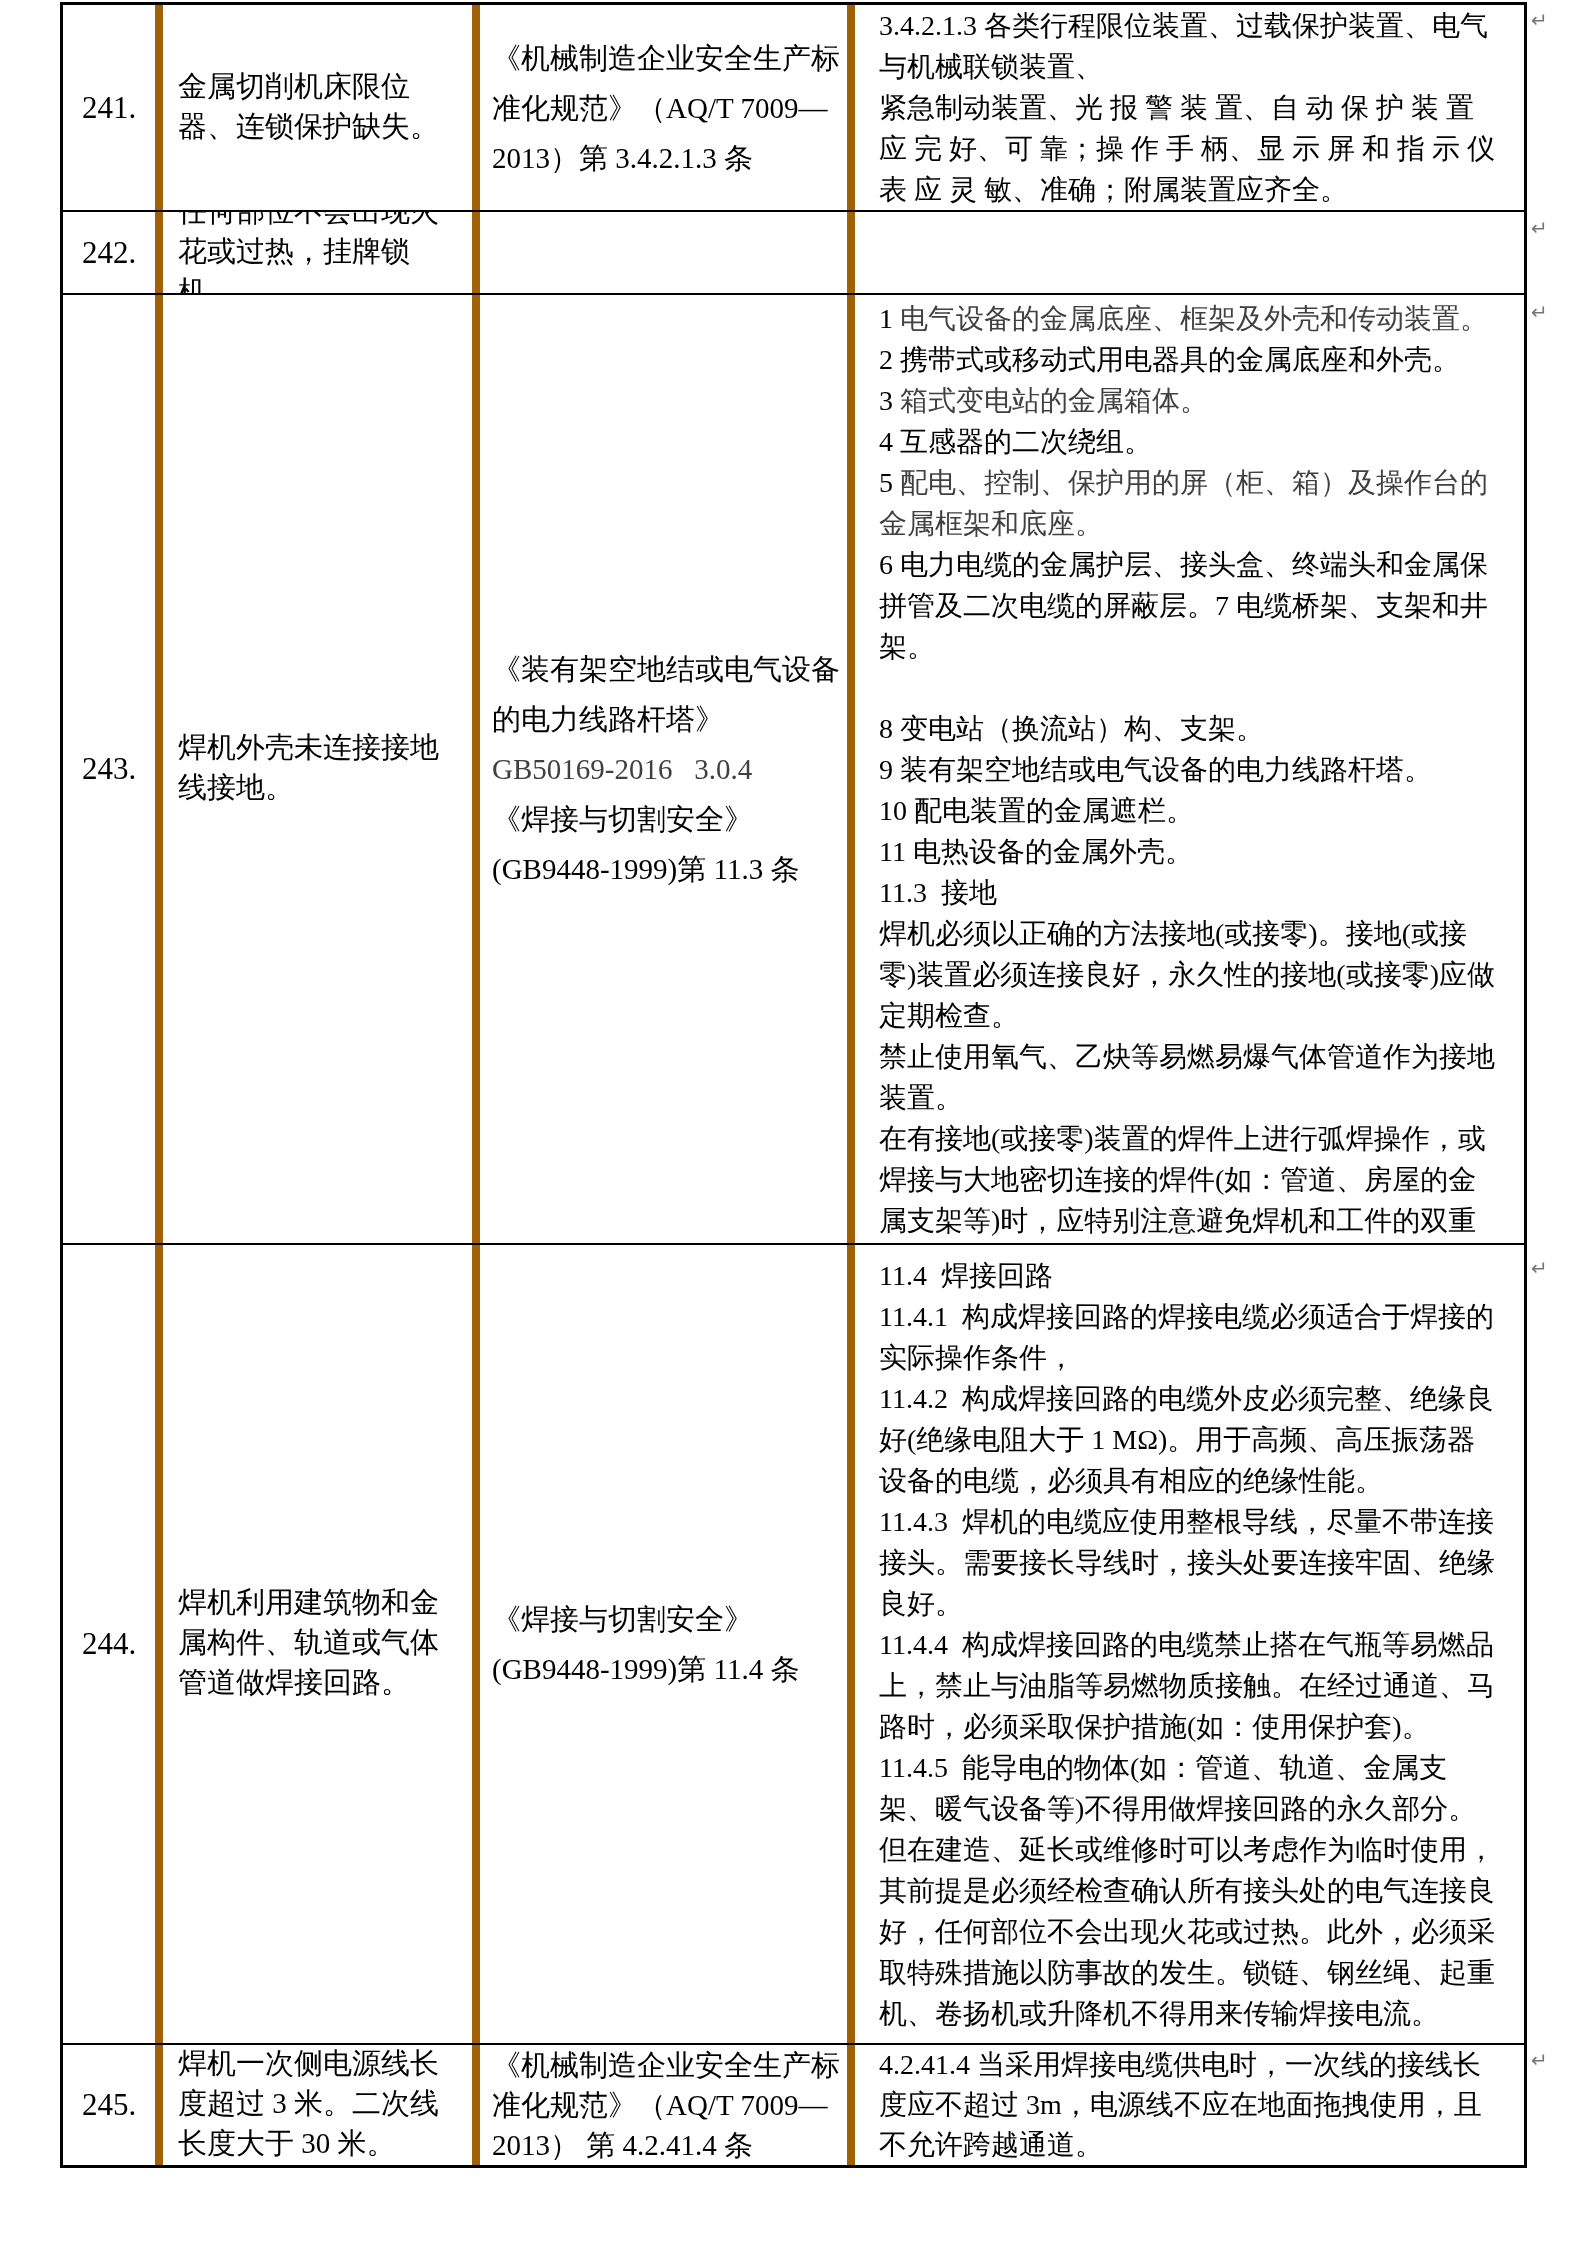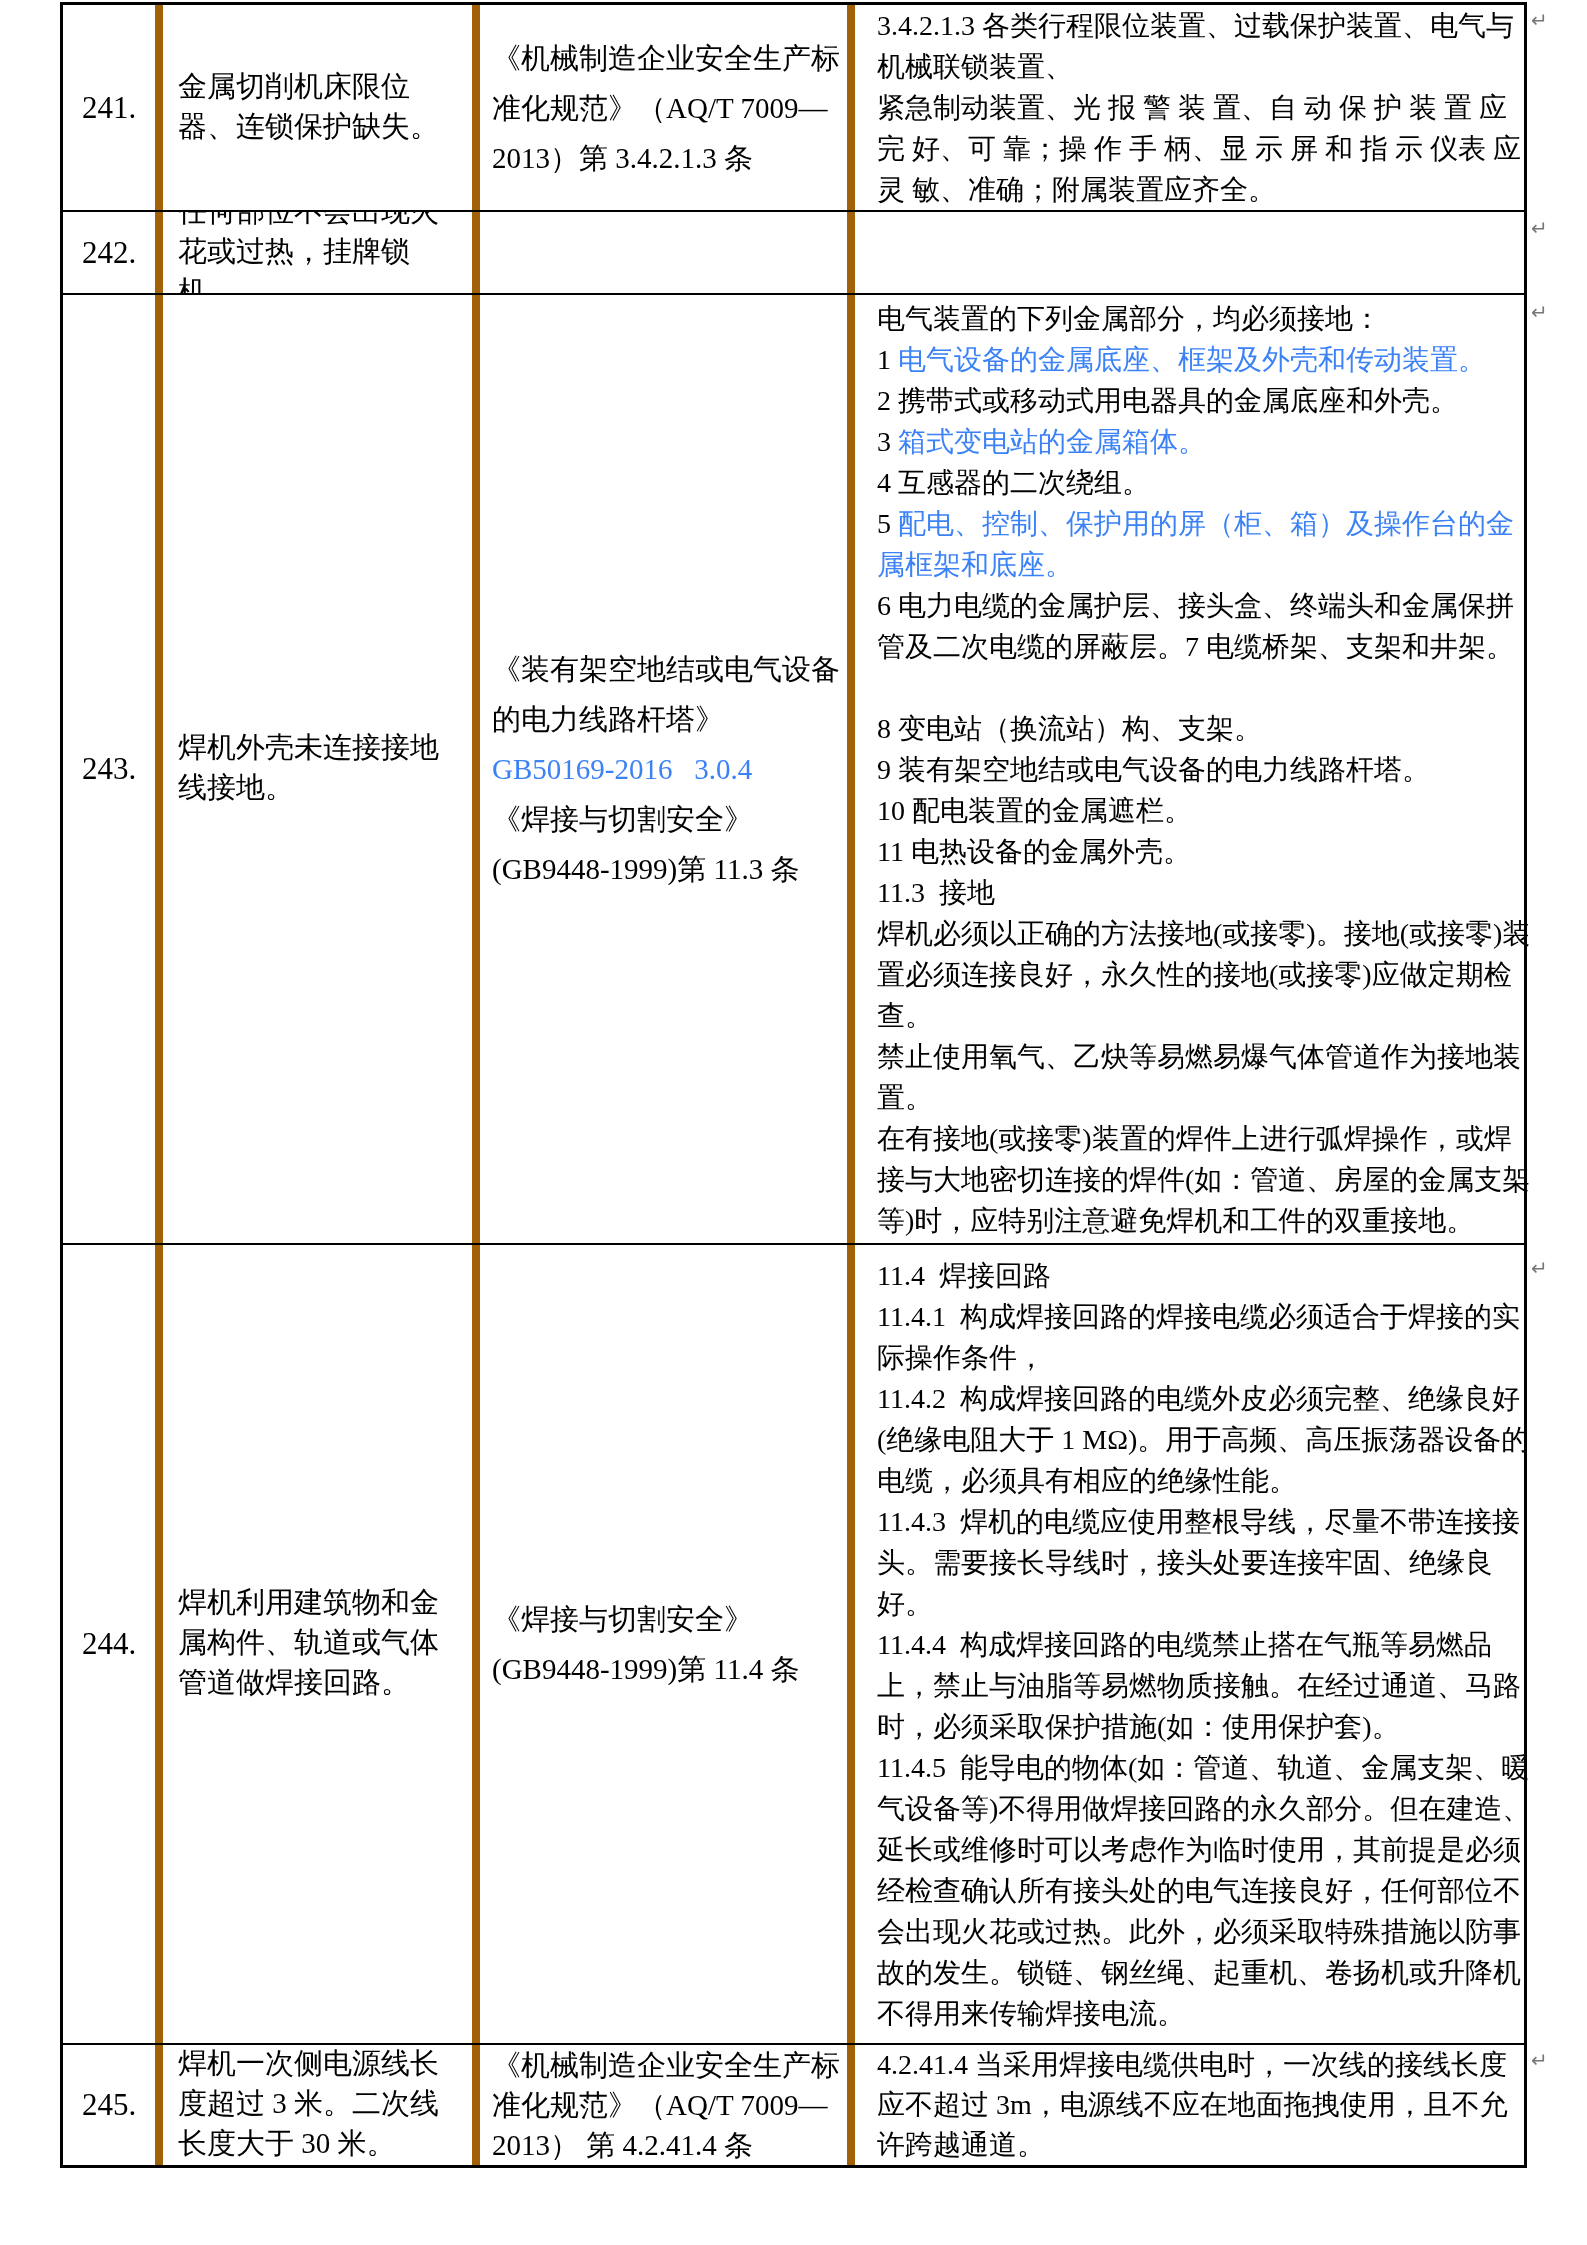--- a/index.html
+++ b/index.html
@@ -20,25 +20,25 @@
   .row-4{height:120px;}
   .cell{
     border-right:8px solid #a16207;box-sizing:border-box;
     overflow:hidden;display:flex;flex:none;
   }
   .cell:last-child{border-right:none;}
   .cell-num{width:100px;justify-content:center;align-items:center;font-size:31px;}
   .cell-issue{width:317px;align-items:center;padding:0 6px 4px 15px;font-size:29px;line-height:40px;}
   .cell-basis{width:375px;align-items:center;padding:0 6px 0 12px;font-size:29px;line-height:50px;}
   .row-4 .cell-basis{line-height:40px;}
-  .cell-detail{width:669px;align-items:center;padding:0 7px;font-size:28px;line-height:41px;margin-left:15px;}
+  .cell-detail{width:669px;align-items:center;padding:0 24px;font-size:28px;line-height:41px;}
   .row-4 .cell-detail{line-height:40px;}
   .txt{width:100%;}
   .para{white-space:pre-wrap;}
-  .seg-r{color:#3b82f6;}
+  .seg-r{color:#404040;}
   .pmark{
     position:absolute;left:1531px;font-size:20px;color:#777;
     font-family:"DejaVu Sans",sans-serif;line-height:20px;
   }
 </style>
 </head>
 <body>
 
 <div class="reg-table">
     <div class="row row-0">

